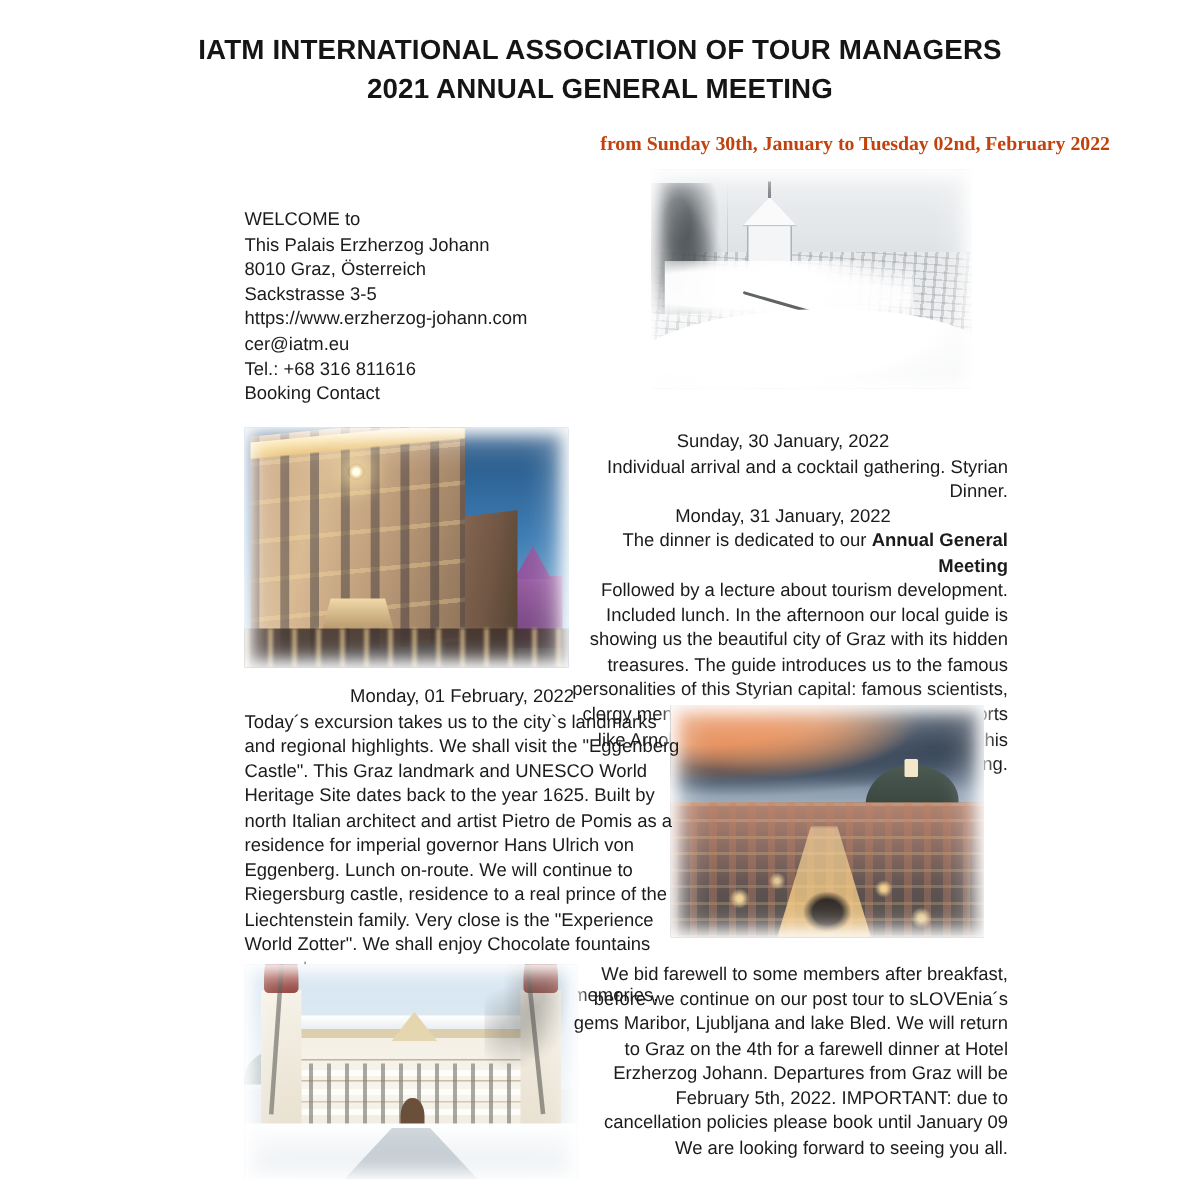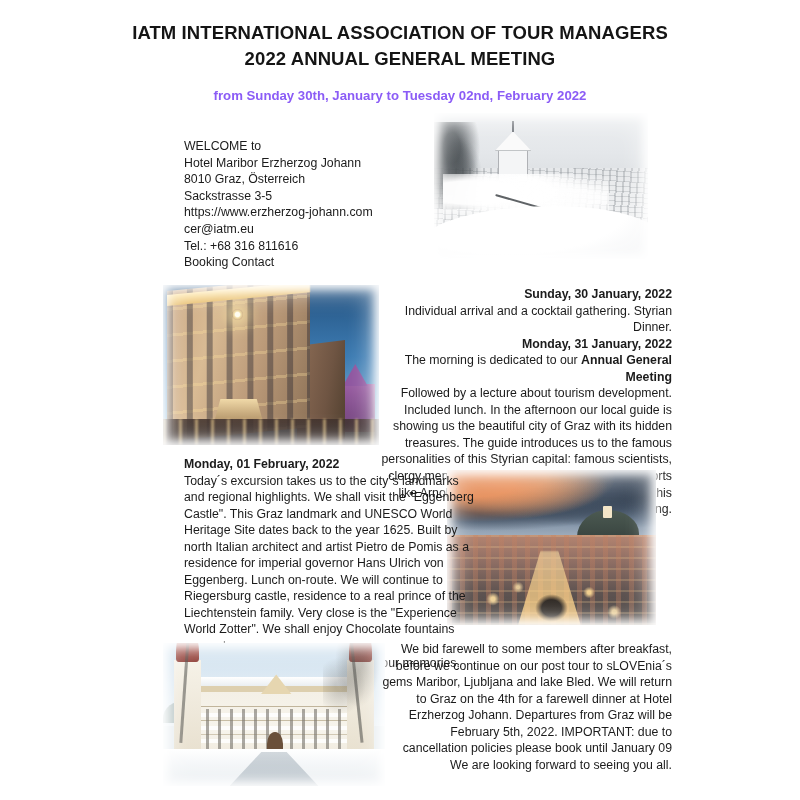--- a/index.html
+++ b/index.html
@@ -37,38 +37,39 @@
     letter-spacing: 0.1px;
     color: #151515;
   }
   .doc-title .line2 { display: block; }
 
   .doc-subtitle {
     position: absolute;
     top: 88px;
     left: 60px;
     width: 680px;
-    text-align: center;
+    text-align: right;
     font-weight: bold;
     font-size: 13.2px;
-    color: #8b5cf6;
+    color: #c2410c;
+    font-family: Liberation Serif, serif;
   }
 
   
   .block {
     position: absolute;
     font-size: 12.3px;
     line-height: 16.55px;
     color: #1b1b1b;
   }
   .block p { margin: 0; }
-  .block .hd { font-weight: bold; }
+  .block .hd { font-weight: normal; text-align: center; }
   .block b { font-weight: bold; }
   .align-right { text-align: right; }
-  .align-left  { text-align: left; margin-left: 21px; }
+  .align-left  { text-align: left; }
 
   #welcome-block {
     left: 163px;
     top: 138px;
     width: 300px;
     line-height: 16.6px;
   }
 
   #day-sunday-monday-block {
     left: 372px;
@@ -356,28 +357,28 @@
       radial-gradient(ellipse at 30% 48%, rgba(90,90,86,0.28) 0 9%, rgba(255,255,255,0) 44%);
   }
 </style>
 </head>
 <body>
 
 <div class="page">
 
   <div class="doc-title">
     <span>IATM INTERNATIONAL ASSOCIATION OF TOUR MANAGERS</span>
-    <span class="line2">2022 ANNUAL GENERAL MEETING</span>
+    <span class="line2">2021 ANNUAL GENERAL MEETING</span>
   </div>
 
   <div class="doc-subtitle">from Sunday 30th, January to Tuesday 02nd, February 2022</div>
 
   <div class="block align-left" id="welcome-block">
     <p>WELCOME to</p>
-    <p>Hotel Maribor Erzherzog Johann</p>
+    <p>This Palais Erzherzog Johann</p>
     <p>8010 Graz, Österreich</p>
     <p>Sackstrasse 3-5</p>
     <p>https://www.erzherzog-johann.com</p>
     <p>cer@iatm.eu</p>
     <p>Tel.: +68 316 811616</p>
     <p>Booking Contact</p>
   </div>
 
   <div class="photo feather" id="photo-snow-graz">
     <div class="inner">
@@ -402,21 +403,21 @@
       <div class="awning"></div>
       <div class="street"></div>
     </div>
   </div>
 
   <div class="block align-right" id="day-sunday-monday-block">
     <p class="hd">Sunday, 30 January, 2022</p>
     <p>Individual arrival and a cocktail gathering. Styrian Dinner.</p>
     <p class="hd">Monday, 31 January, 2022</p>
     <p>
-      <span>The morning is dedicated to our </span><b>Annual General Meeting</b>
+      <span>The dinner is dedicated to our </span><b>Annual General Meeting</b>
     </p>
     <p>Followed by a lecture about tourism development. Included lunch.  In the afternoon our local guide is showing us the beautiful city of Graz with its hidden treasures. The guide introduces us to the famous personalities of this Styrian capital: famous scientists, clergy men, musicians, politicians, actors and sports like Arnold Schwarzenegger. Regional dinners this evening.</p>
   </div>
 
   <div class="photo feather" id="photo-graz-rooftops">
     <div class="inner">
       <div class="sky"></div>
       <div class="clouds"></div>
       <div class="hill"></div>
       <div class="city"></div>

